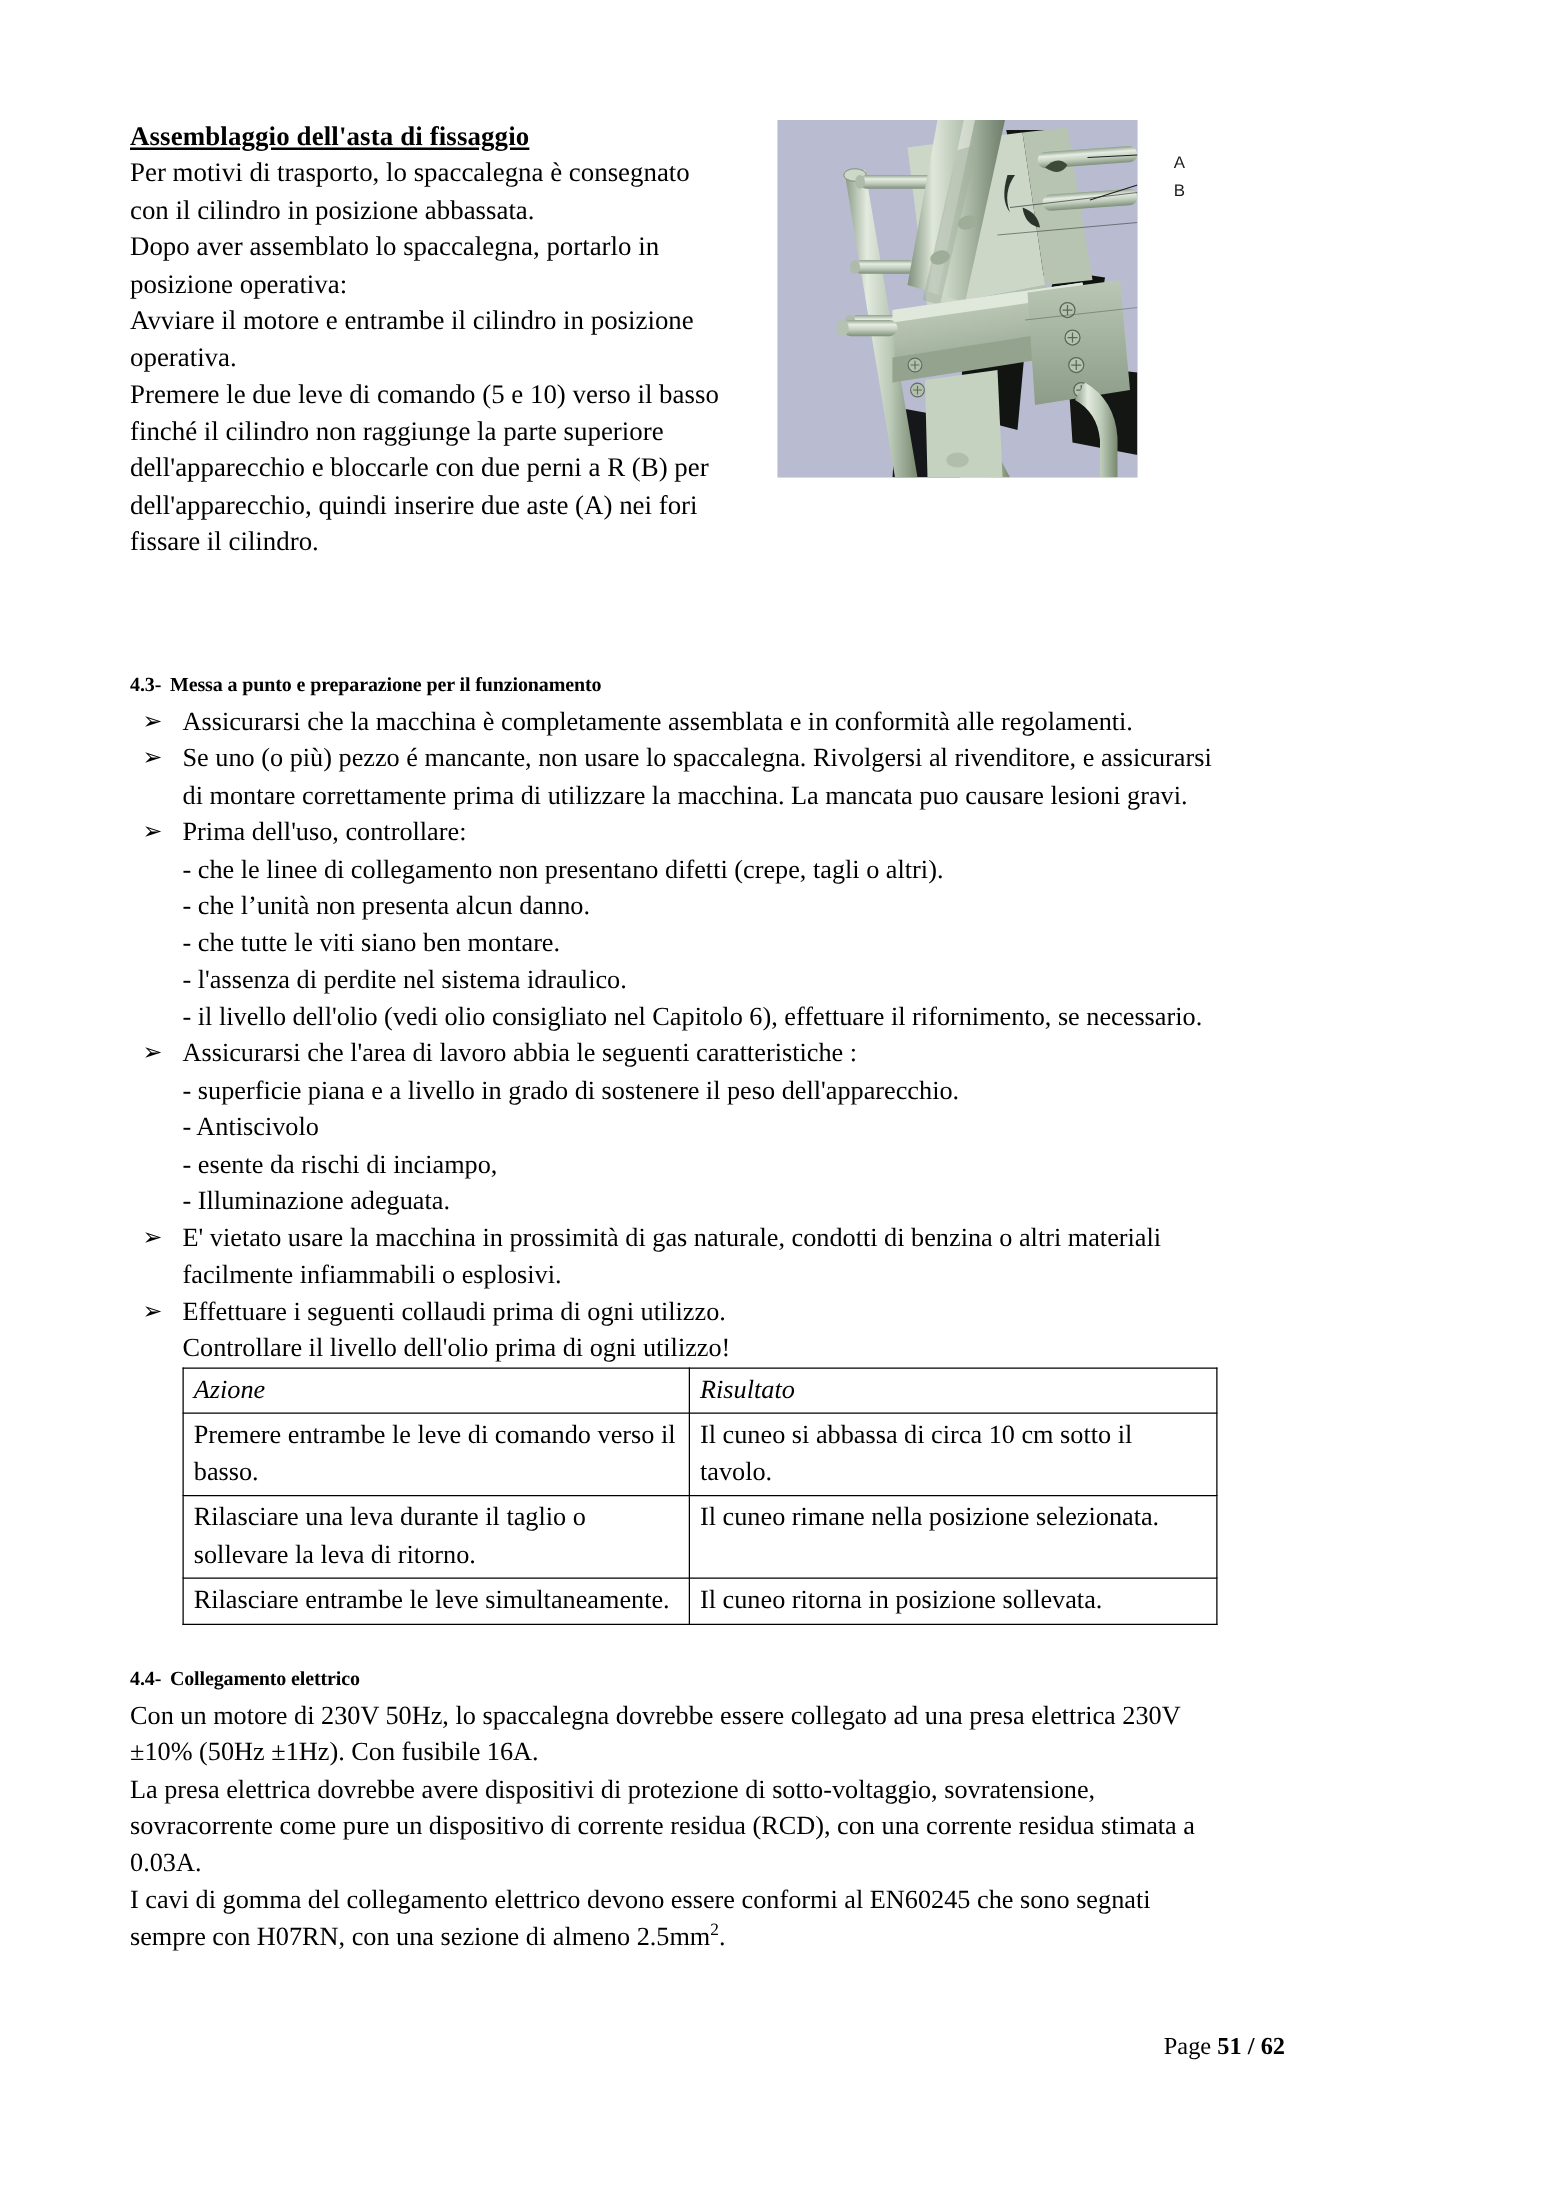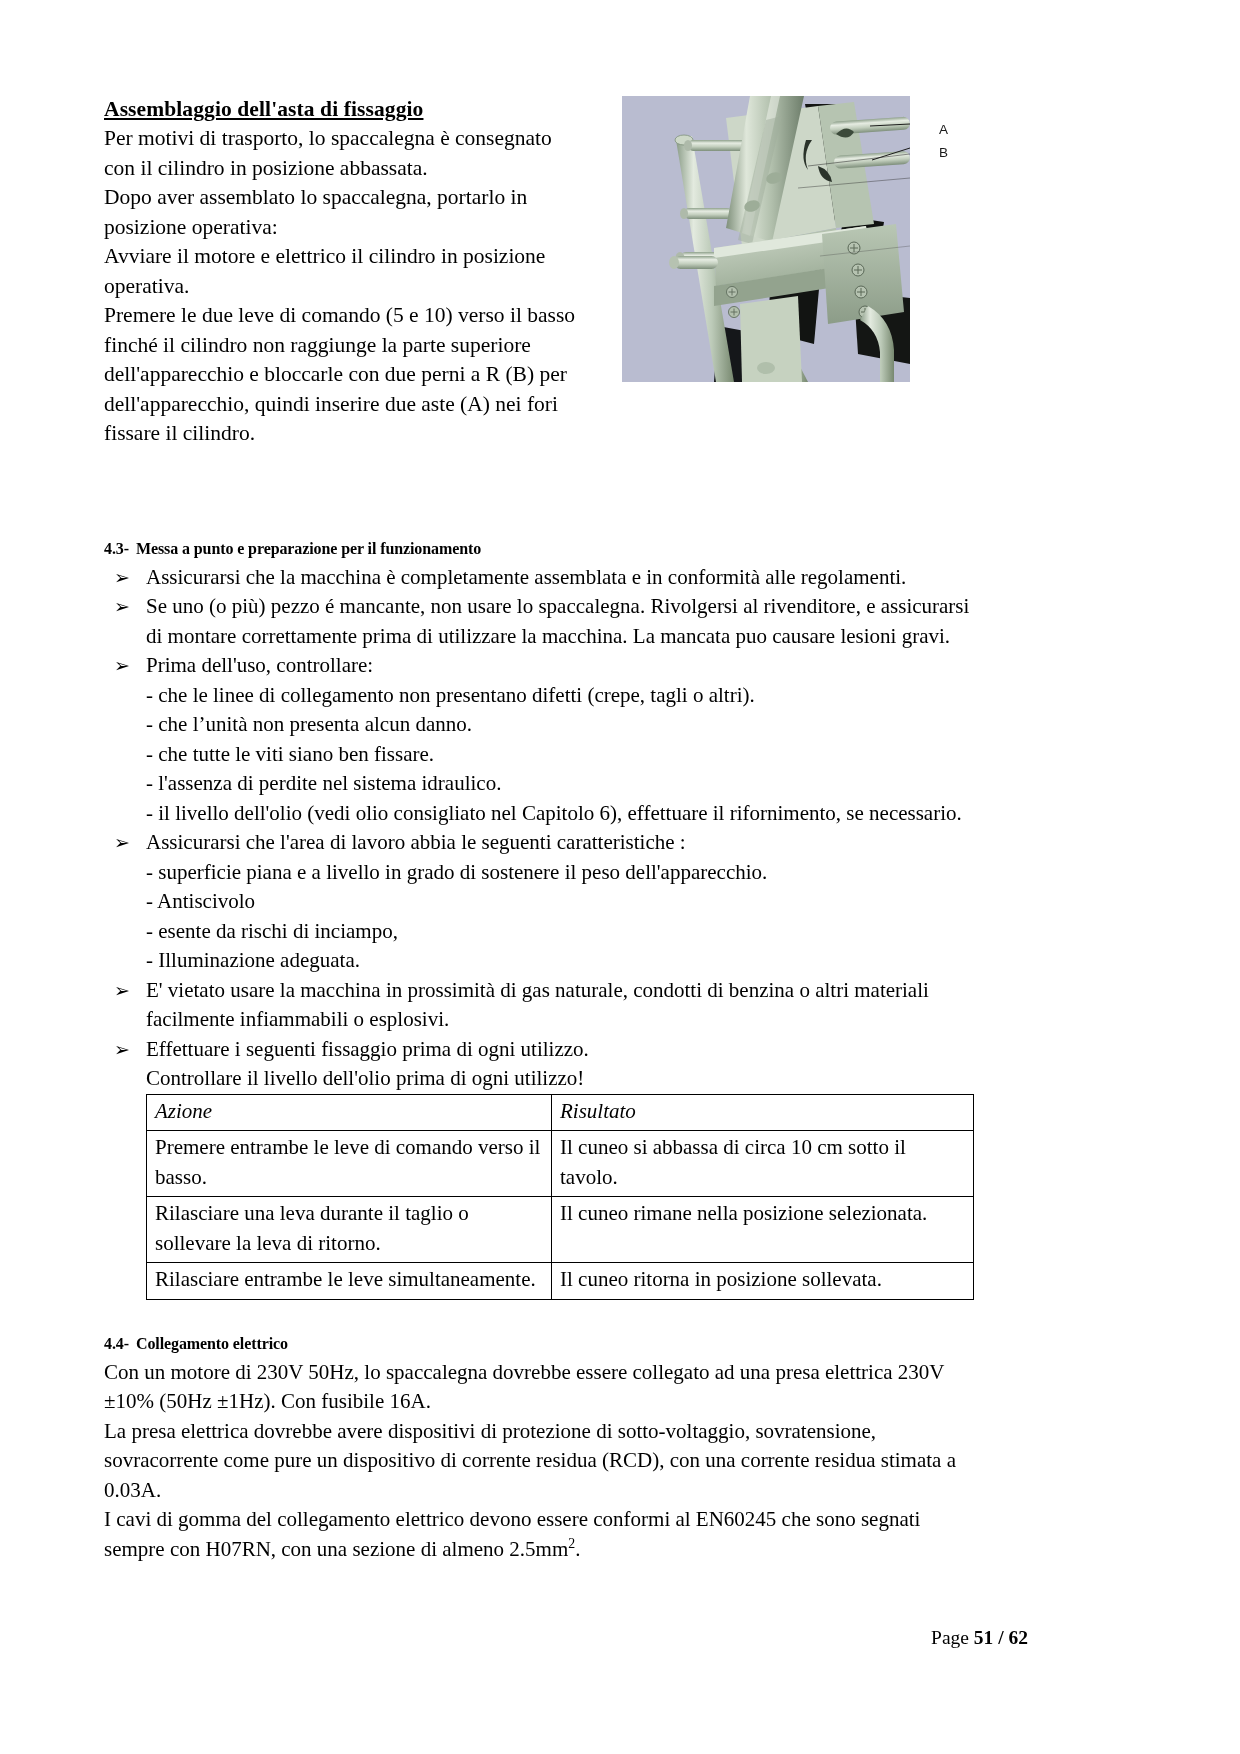--- a/index.html
+++ b/index.html
@@ -173,21 +173,21 @@
 <div class="page">
 
   <div class="top-block">
 
     <div class="intro-col">
       <div class="heading-underline">Assemblaggio dell'asta di fissaggio</div>
       <p class="body-line">Per motivi di trasporto, lo spaccalegna è consegnato</p>
       <p class="body-line">con il cilindro in posizione abbassata.</p>
       <p class="body-line">Dopo aver assemblato lo spaccalegna, portarlo in</p>
       <p class="body-line">posizione operativa:</p>
-      <p class="body-line">Avviare il motore e elettrico il cilindro in posizione</p>
+      <p class="body-line">Avviare il motore e entrambe il cilindro in posizione</p>
       <p class="body-line">operativa.</p>
       <p class="body-line">Premere le due leve di comando (5 e 10) verso il basso</p>
       <p class="body-line">finché il cilindro non raggiunge la parte superiore</p>
       <p class="body-line">dell'apparecchio e bloccarle con due perni a R (B) per</p>
       <p class="body-line">dell'apparecchio, quindi inserire due aste (A) nei fori</p>
       <p class="body-line">fissare il cilindro.</p>
     </div>
 
     <div class="figure-wrap">
       <div class="cad-frame">
@@ -323,42 +323,42 @@
       <span class="bitem-text">Se uno (o più) pezzo é mancante, non usare lo spaccalegna. Rivolgersi al rivenditore, e assicurarsi</span>
     </li>
     <div class="contline">di montare correttamente prima di utilizzare la macchina. La mancata puo causare lesioni gravi.</div>
 
     <li class="bitem">
       <span class="bullet-glyph">➢</span>
       <span class="bitem-text">Prima dell'uso, controllare:</span>
     </li>
     <div class="subline">- che le linee di collegamento non presentano difetti (crepe, tagli o altri).</div>
     <div class="subline">- che l’unità non presenta alcun danno.</div>
-    <div class="subline">- che tutte le viti siano ben fissare.</div>
+    <div class="subline">- che tutte le viti siano ben montare.</div>
     <div class="subline">- l'assenza di perdite nel sistema idraulico.</div>
     <div class="subline">- il livello dell'olio (vedi olio consigliato nel Capitolo 6), effettuare il rifornimento, se necessario.</div>
 
     <li class="bitem">
       <span class="bullet-glyph">➢</span>
       <span class="bitem-text">Assicurarsi che l'area di lavoro abbia le seguenti caratteristiche :</span>
     </li>
     <div class="subline">- superficie piana e a livello in grado di sostenere il peso dell'apparecchio.</div>
     <div class="subline">- Antiscivolo</div>
     <div class="subline">- esente da rischi di inciampo,</div>
     <div class="subline">- Illuminazione adeguata.</div>
 
     <li class="bitem">
       <span class="bullet-glyph">➢</span>
       <span class="bitem-text">E' vietato usare la macchina in prossimità di gas naturale, condotti di benzina o altri materiali</span>
     </li>
     <div class="contline">facilmente infiammabili o esplosivi.</div>
 
     <li class="bitem">
       <span class="bullet-glyph">➢</span>
-      <span class="bitem-text">Effettuare i seguenti fissaggio prima di ogni utilizzo.</span>
+      <span class="bitem-text">Effettuare i seguenti collaudi prima di ogni utilizzo.</span>
     </li>
     <div class="contline">Controllare il livello dell'olio prima di ogni utilizzo!</div>
   </ul>
 
   <div class="tbl-holder">
     <table class="proc">
       <tbody>
         <tr class="hdr">
           <td class="col-a">Azione</td>
           <td class="col-b">Risultato</td>

